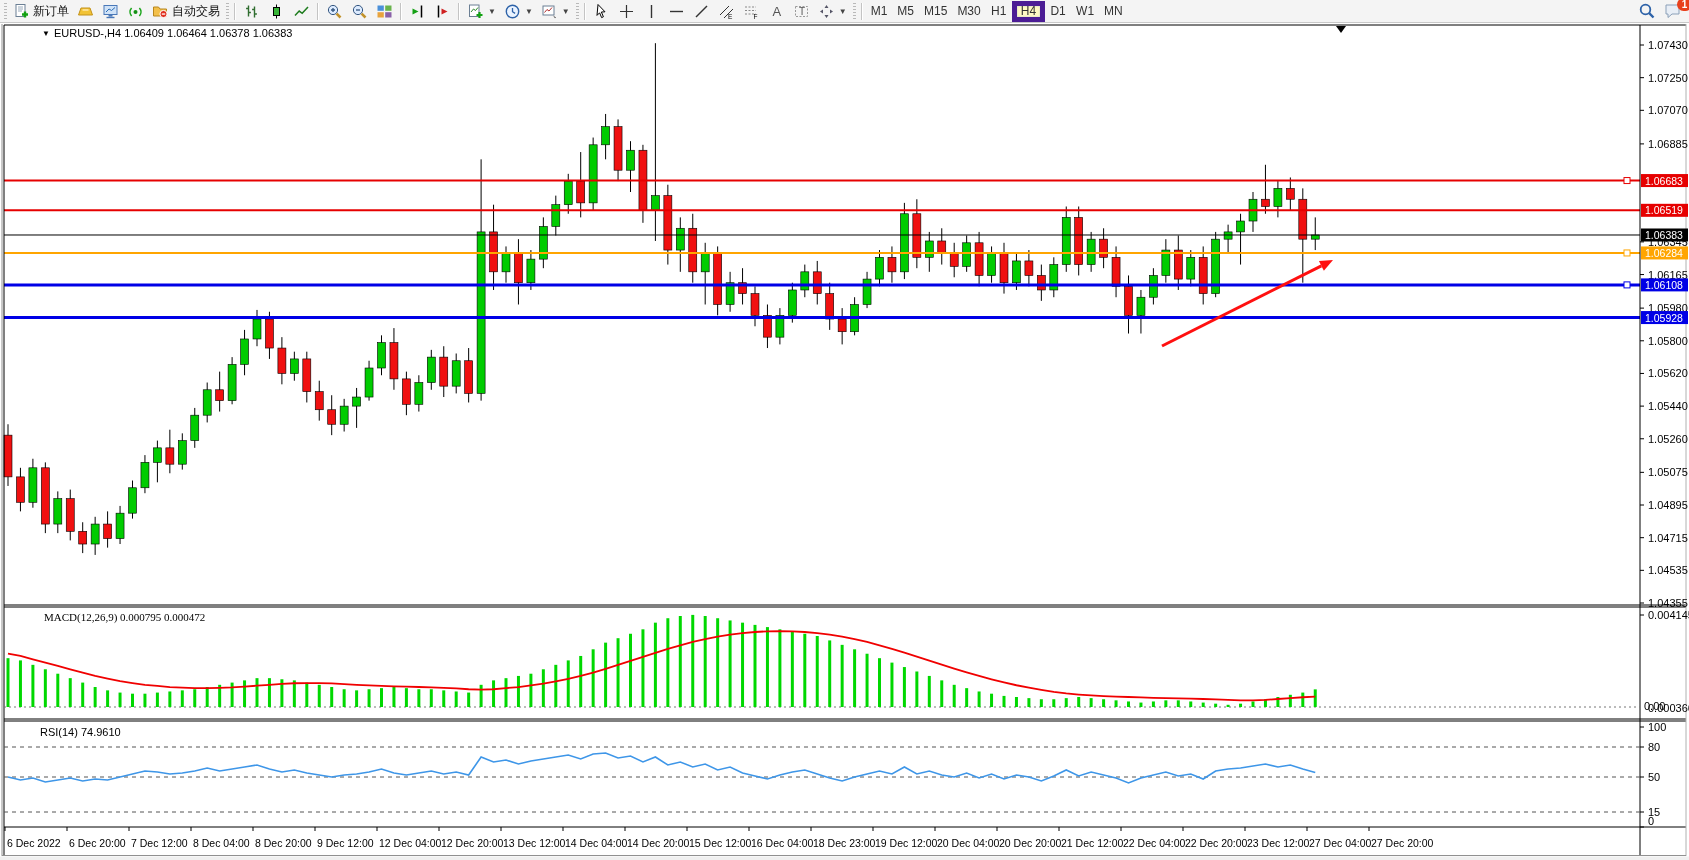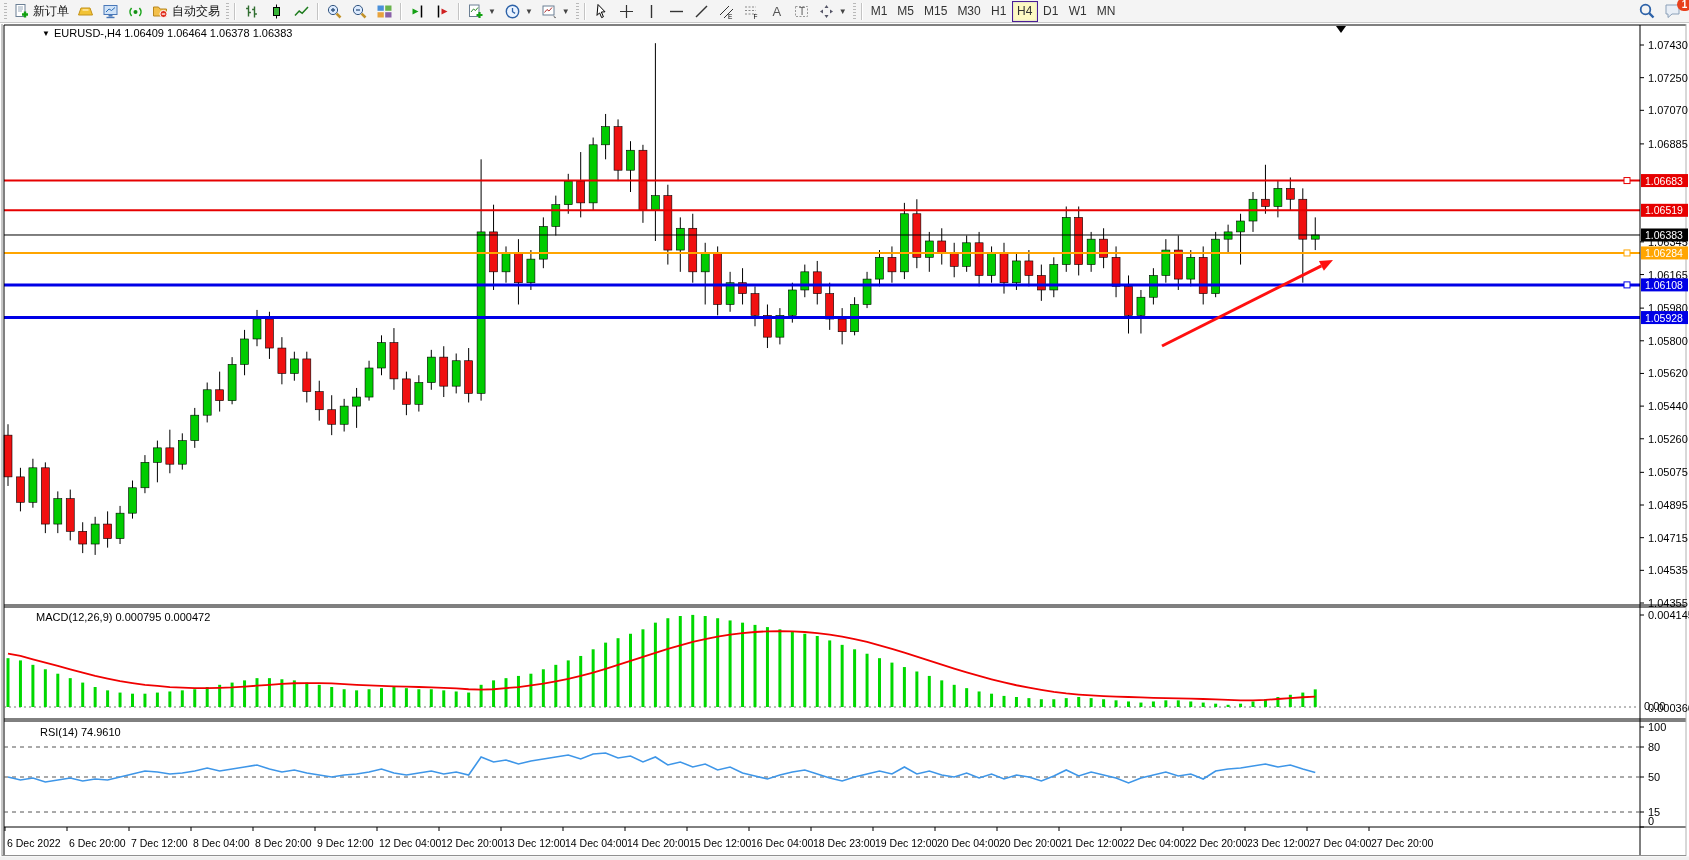--- a/index.html
+++ b/index.html
@@ -4,21 +4,21 @@
 <style>
   html,body{margin:0;padding:0;background:#f0f0f0;width:1689px;height:860px;overflow:hidden;
     font-family:"Liberation Sans",sans-serif;}
   #stage{position:relative;width:1689px;height:860px;background:#fff;}
   
   #toolbar{position:absolute;top:0;left:0;width:1689px;height:23px;background:#f4f4f4;
     border-bottom:1px solid #c9c9c9;display:flex;align-items:center;padding:0 2px;box-sizing:border-box;z-index:20;}
   .tb{height:21px;min-width:23px;display:flex;align-items:center;justify-content:center;gap:3px;
     padding:0 3px;background:transparent;border:1px solid transparent;font:12px "Liberation Sans",sans-serif;color:#111;}
   .tb.tf{min-width:26px;padding:0 4px;color:#333;}
-  .tb.tf.active{background:#fef9c3;border:1px solid #4c1d95;box-shadow:inset 0 0 2px #b8c6d4;}
+  .tb.tf.active{background:#fef9c3;border:5px solid #4c1d95;box-shadow:inset 0 0 2px #b8c6d4;}
   .sep{width:1px;height:17px;background:#c4c4c4;border-right:1px solid #fff;margin:0 3px;}
   .grip{width:3px;height:16px;margin:0 2px;
     background:repeating-linear-gradient(to bottom,#b9b9b9 0 1px,rgba(0,0,0,0) 1px 3px);}
   .caret{font-size:8px;color:#444;margin-left:1px;}
   .tb svg{display:block;}
   #tb-right{margin-left:auto;display:flex;align-items:center;}
   .badge{position:absolute;top:-4px;right:-6px;background:#e8401c;color:#fff;border-radius:8px;
     min-width:13px;height:13px;font:bold 10px/13px "Liberation Sans",sans-serif;text-align:center;padding:0 1px;}
   .chatwrap{position:relative;}
   
@@ -710,16 +710,16 @@
       <line x1="1640" y1="812" x2="1644" y2="812" stroke="#000"></line>
       <text x="1648" y="816" font-size="11" fill="#000" font-family="&quot;Liberation Sans&quot;,sans-serif">15</text>
       <line x1="1640" y1="827" x2="1644" y2="827" stroke="#000"></line>
       <text x="1648" y="825" font-size="11" fill="#000" font-family="&quot;Liberation Sans&quot;,sans-serif">0</text>
       <rect x="0" y="856.5" width="1689" height="3.5" fill="#f0f0f0"></rect>
     </svg>
 
 <div class="ovl" style="left:10px;top:27px;">
   <span class="tri">▼</span><span>EURUSD-,H4  1.06409 1.06464 1.06378 1.06383</span>
 </div>
-<div class="ovl" style="left:4px;top:611px;">MACD(12,26,9) 0.000795 0.000472</div>
+<div class="ovl" style="left:12px;top:611px;font-family:Liberation Serif, serif;">MACD(12,26,9) 0.000795 0.000472</div>
 <div class="ovl" style="left:8px;top:726px;">RSI(14) 74.9610</div>
 
 </div>
 
 </body></html>

